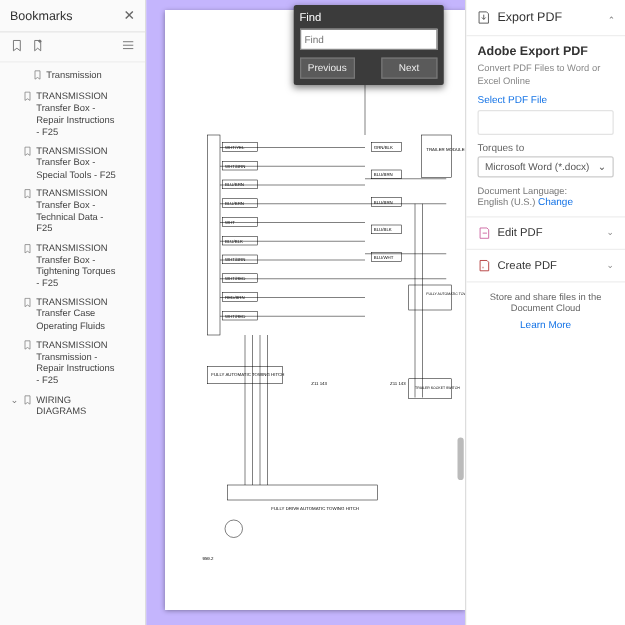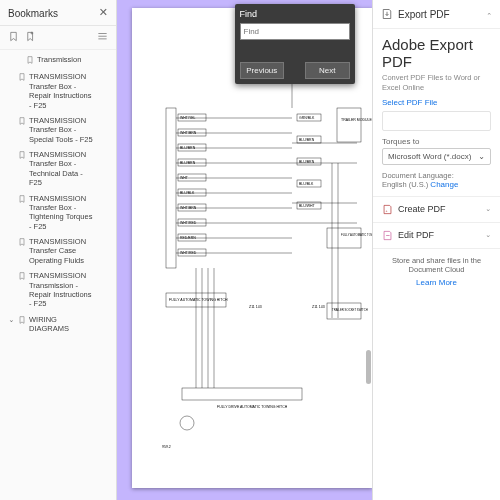--- a/index.html
+++ b/index.html
@@ -19,27 +19,27 @@
 .caret{width:7px;text-align:center;color:#777;flex-shrink:0;margin-left:-10px}
 .main{flex:1;position:relative;background:#c4b5fd;display:flex;justify-content:flex-end;overflow:hidden}
 .page{background:#fff;width:240px;height:480px;margin-top:8px;box-shadow:0 1px 4px rgba(0,0,0,.4);position:relative;font-size:4px;color:#333}
 .diagram{position:absolute;inset:0}
 .diagram line{stroke:#000;stroke-width:.4}
 .diagram rect{fill:none;stroke:#000;stroke-width:.4}
 .diagram text{font-size:3.5px;fill:#000}
 .find{position:absolute;top:4px;left:50%;transform:translateX(-10px);background:#3b3b3b;width:120px;padding:5px;border-radius:2px;box-shadow:0 2px 6px rgba(0,0,0,.5);z-index:10}
 .find-title{color:#fff;font-size:9px;margin-bottom:4px}
 .find input{width:100%;font-size:8px;padding:3px;border:1px solid #888;background:#fff}
-.find-btns{display:flex;gap:21px;margin-top:22px}
+.find-btns{display:flex;gap:21px;margin-top:6px}
 .find-btns button{flex:1;background:#5a5a5a;color:#eee;border:1px solid #777;font-size:8px;padding:3px;cursor:pointer}
 .right{width:128px;border-left:1px solid #ddd;background:#fff;display:flex;flex-direction:column;padding:0}
 .rp-h{display:flex;align-items:flex-end;gap:5px;padding:8px;font-size:10px;color:#333;border-bottom:1px solid #eee}
 .rp-h svg{width:12px;height:12px}
 .rp-sec{padding:7px 9px;font-size:8px;color:#555}
-.rp-t{font-weight:400;font-size:15px;color:#333;margin-bottom:3px}
+.rp-t{font-weight:700;font-size:10px;color:#333;margin-bottom:3px}
 .rp-sub{font-size:7.5px;color:#888;line-height:1.3;margin-bottom:5px}
 .link{color:#1473e6;cursor:pointer;font-size:8px}
 .filebox{border:1px solid #e3e3e3;height:20px;margin:4px 0;border-radius:2px}
 .sel-wrap{display:flex;align-items:flex-start;justify-content:space-between;border:1px solid #ccc;padding:3px 5px;font-size:8px;border-radius:2px;margin-top:2px}
 .btn-primary{background:#1473e6;color:#fff;border:none;border-radius:20px;padding:6px;width:100%;font-size:9px;cursor:pointer;margin-top:8px}
 .rp-row{display:flex;align-items:center;gap:5px;padding:7px 9px;font-size:9px;color:#333;border-top:1px solid #eee;cursor:pointer}
 .rp-row svg{width:11px;height:11px}
 .chev{margin-left:auto;color:#888;font-size:7px}
 .promo{border-top:1px solid #eee;padding:7px 9px;text-align:center;font-size:7.5px;color:#666;line-height:1.3}
 .scroll-nub{position:absolute;right:1px;top:350px;width:5px;height:34px;background:#bbb;border-radius:3px}
@@ -228,30 +228,30 @@
       <span>⌄</span>
     </div>
     <div style="margin-top:6px;font-size:7.5px;color:#777">
       <span>Document Language:</span><br>
       <span>English (U.S.)</span>
       <span class="link">Change</span>
     </div>
   </div>
   <div class="rp-row">
     <svg viewBox="0 0 16 16">
+        <path fill="none" stroke="#c95b9b" d="M3 2h8l2 2v10H3z M6 8h5"></path>
+      </svg>
+    <span>Edit PDF</span>
+    <span class="chev">⌄</span>
+  </div>
+  <div class="rp-row">
+    <svg viewBox="0 0 16 16">
         <path fill="none" stroke="#b03030" d="M3 2h8l2 2v10H3z"></path>
         <text x="5" y="12" font-size="5" fill="#b03030">+</text>
       </svg>
     <span>Create PDF</span>
     <span class="chev">⌄</span>
   </div>
-  <div class="rp-row">
-    <svg viewBox="0 0 16 16">
-        <path fill="none" stroke="#c95b9b" d="M3 2h8l2 2v10H3z M6 8h5"></path>
-      </svg>
-    <span>Edit PDF</span>
-    <span class="chev">⌄</span>
-  </div>
   <div class="promo">
     <div>Store and share files in the Document Cloud</div>
     <div class="link" style="margin-top:3px">Learn More</div>
   </div>
 </div>
 
 </body></html>

